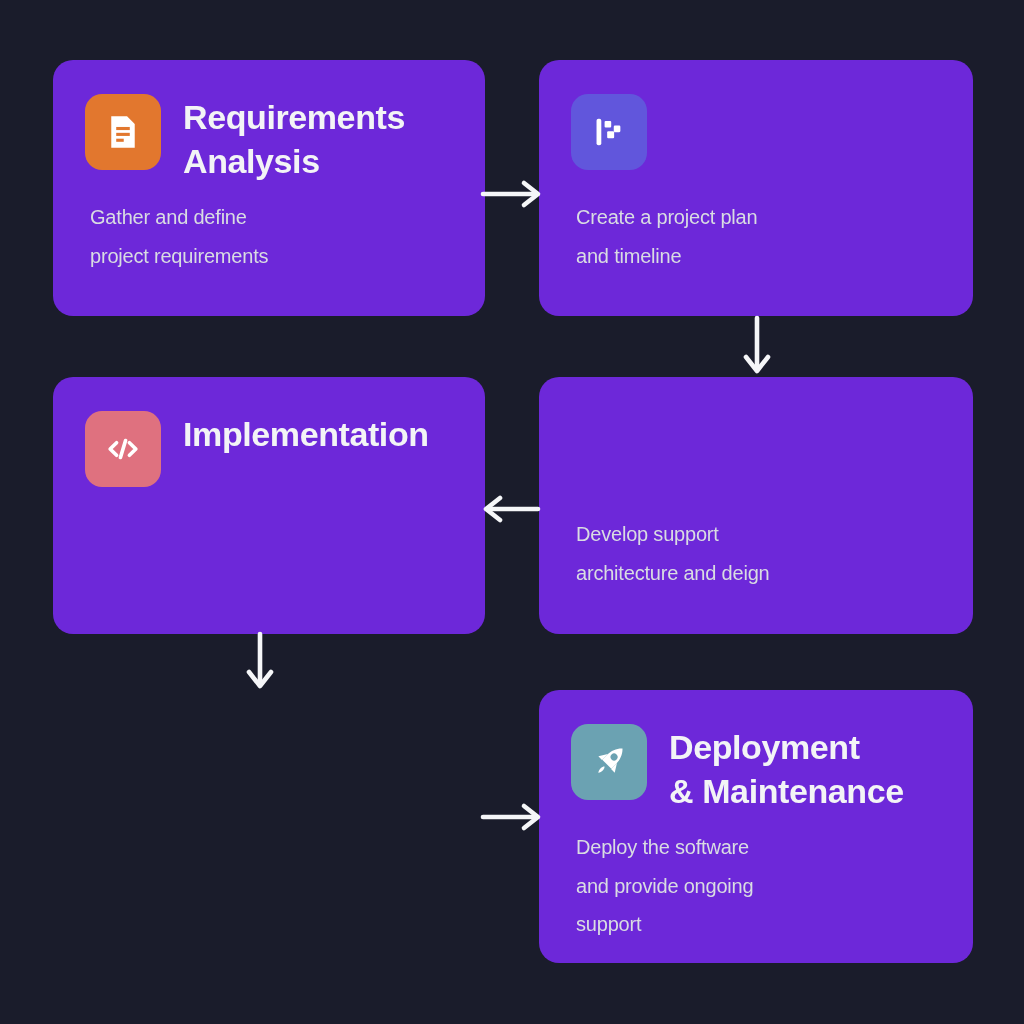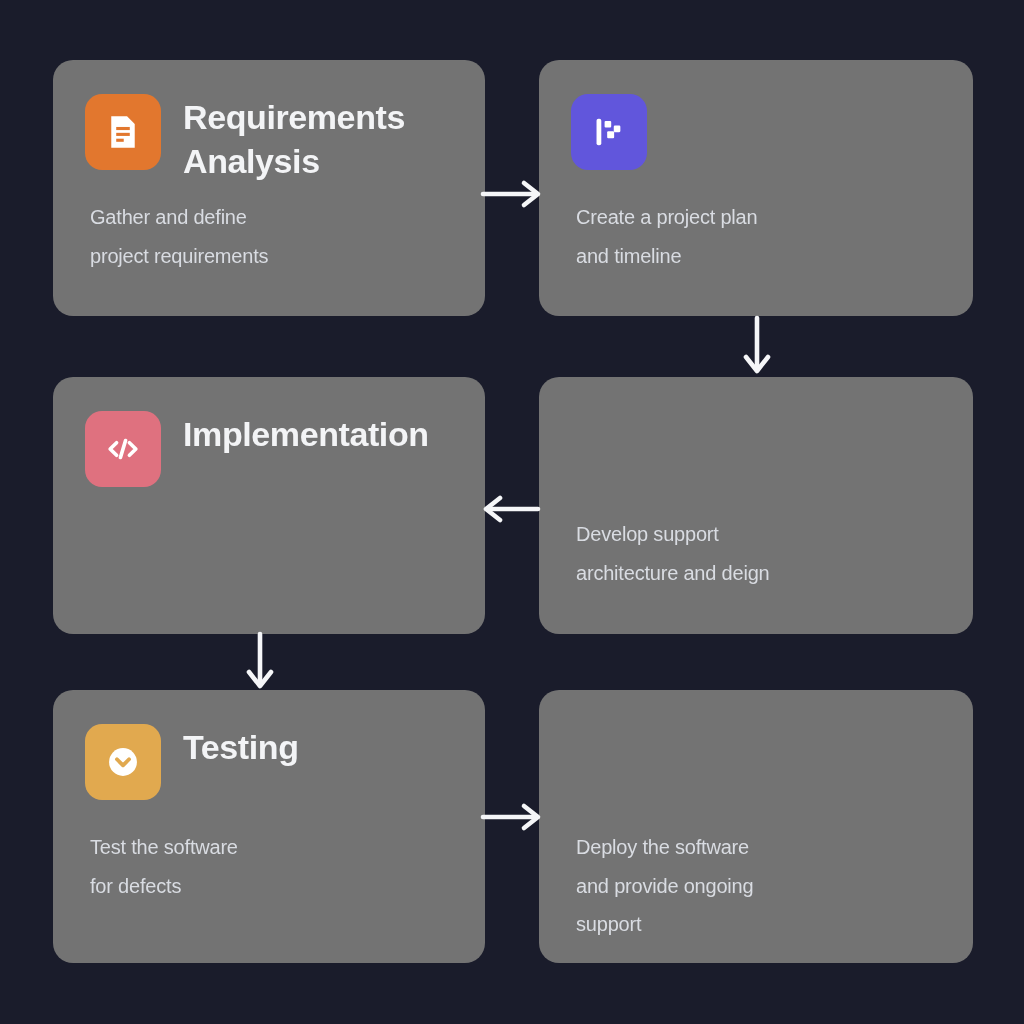--- a/index.html
+++ b/index.html
@@ -7,21 +7,21 @@
     width: 1024px; height: 1024px;
     background: #1a1c2b;
     font-family: "Liberation Sans", "DejaVu Sans", sans-serif;
     overflow: hidden;
     position: relative;
   }
   .stage { position: absolute; inset: 0; width: 1024px; height: 1024px; }
 
   .card {
     position: absolute;
-    background: #737373;
+    background: #6d28d9;
     border-radius: 20px;
     box-sizing: border-box;
   }
   .card-header {
     position: absolute;
     left: 32px; top: 34px; right: 24px;
     display: flex;
     align-items: flex-start;
     gap: 22px;
   }
@@ -108,35 +108,37 @@
       </div>
       <h2 class="card-title">Implementation</h2>
     </div>
   </div>
 
   <div class="card" style="left:539px; top:377px; width:434px; height:257px">
     <p class="card-desc">Develop support
 architecture and deign</p>
   </div>
 
-  <div class="card" style="left:53px; top:690px; width:432px; height:273px">
+
+  <div class="card" style="left:539px; top:690px; width:434px; height:273px">
     <div class="card-header">
-      <div class="icon-box" style="background: rgb(225, 169, 79); color: rgb(225, 169, 79);">
+      <div class="icon-box" style="background: rgb(107, 162, 178); color: rgb(107, 162, 178);">
         <svg viewBox="0 0 24 24" width="44" height="44">
-          <circle cx="12" cy="12" r="7.6" fill="#ffffff"></circle>
-          <polyline points="8.7,10.5 12,13.8 15.3,10.5" fill="none" stroke="currentColor" stroke-width="2.1" stroke-linecap="round" stroke-linejoin="round"></polyline>
+          <g transform="rotate(45 12 12)">
+            <path d="M12 1.6 C14.3 3.7 15.5 6.8 15.5 10 L15.5 13.7 L8.5 13.7 L8.5 10 C8.5 6.8 9.7 3.7 12 1.6 Z" fill="#ffffff"></path>
+            <path d="M8.5 9.4 L5.7 13.9 L8.5 13.9 Z" fill="#ffffff"></path>
+            <path d="M15.5 9.4 L18.3 13.9 L15.5 13.9 Z" fill="#ffffff"></path>
+            <circle cx="12" cy="8.1" r="1.9" fill="currentColor"></circle>
+            <path d="M12 15.4 C13.1 16.5 13.1 18.6 12 20.3 C10.9 18.6 10.9 16.5 12 15.4 Z" fill="#ffffff"></path>
+          </g>
         </svg>
       </div>
-      <h2 class="card-title">Testing</h2>
+      <h2 class="card-title">Deployment
+&amp; Maintenance</h2>
     </div>
-    <p class="card-desc">Test the software
-for defects</p>
-  </div>
-
-  <div class="card" style="left:539px; top:690px; width:434px; height:273px">
     <p class="card-desc">Deploy the software
 and provide ongoing
 support</p>
   </div>
 
   <svg class="arrow-layer" viewBox="0 0 1024 1024" fill="none" stroke="#f5f6f8" stroke-width="4.6" stroke-linecap="round" stroke-linejoin="round">
     <g>
       <line x1="483" y1="194" x2="535" y2="194"></line>
       <polyline points="524,183 538,194 524,205"></polyline>
     </g>

